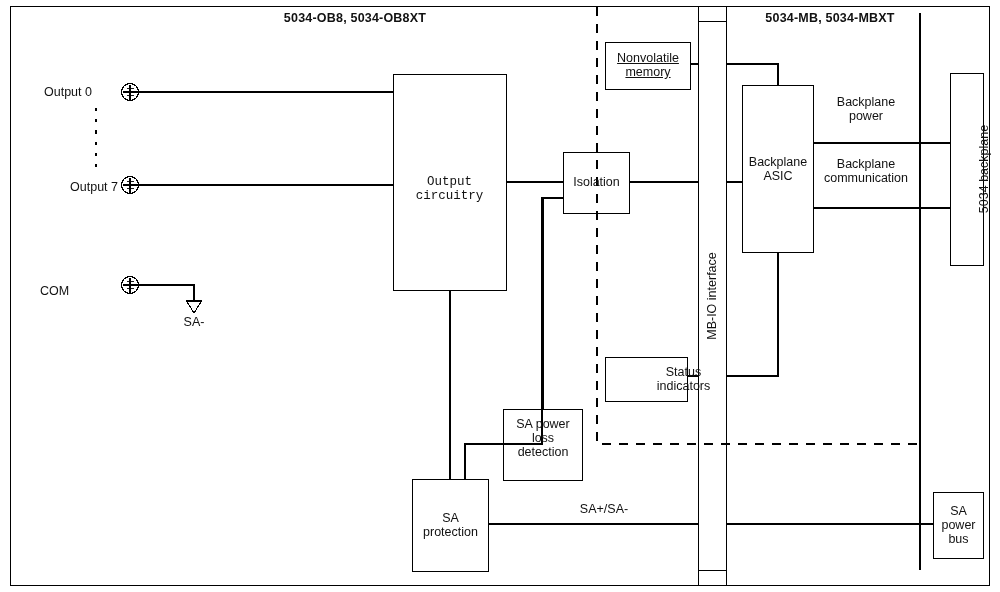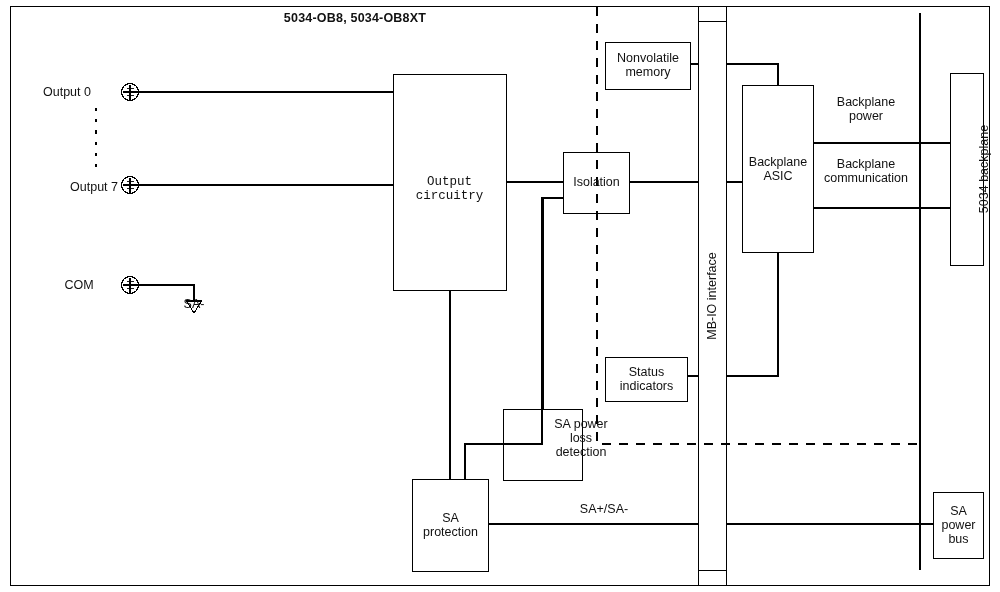--- a/index.html
+++ b/index.html
@@ -101,40 +101,41 @@
       <path d="M920 570 L990 570" stroke="none"></path>
 
       <path d="M920 13 L920 7" stroke="none"></path>
 
       <path d="M597 7 L597 444 L920 444" stroke-dasharray="9 8" stroke-width="1.1"></path>
     </g>
   </svg>
 
   <div class="lbl title" style="left:260px;top:11px;width:190px;">5034-OB8, 5034-OB8XT</div>
 
+  <div class="lbl title" style="left:740px;top:11px;width:180px;">5034-MB, 5034-MBXT</div>
 
-  <div class="lbl" style="left:28px;top:85px;width:78px;text-align:center;">Output 0</div>
+  <div class="lbl" style="left:44px;top:85px;width:78px;text-align:left;">Output 0</div>
 
   <div class="lbl" style="left:40px;top:180px;width:78px;text-align:right;">Output 7</div>
 
-  <div class="lbl" style="left:40px;top:278px;width:78px;text-align:center;">COM</div>
+  <div class="lbl" style="left:40px;top:284px;width:78px;text-align:left;">COM</div>
 
-  <div class="lbl" style="left:169px;top:297px;width:50px;">SA-</div>
+  <div class="lbl" style="left:169px;top:315px;width:50px;">SA-</div>
 
   <div class="lbl" style="left:393px;top:175px;width:113px;font-family:Liberation Mono, monospace;">Output circuitry</div>
 
   <div class="lbl" style="left:563px;top:175px;width:67px;">Isolation</div>
 
-  <div class="lbl" style="left:605px;top:51px;width:86px;">Nonvolatile
+  <div class="lbl" style="left:605px;top:51px;width:86px;text-decoration:underline;">Nonvolatile
 memory</div>
 
-  <div class="lbl" style="left:605px;top:365px;width:83px;">Status
+  <div class="lbl" style="left:605px;top:365px;width:83px;padding-left:37px;">Status
 indicators</div>
 
-  <div class="lbl" style="left:503px;top:417px;width:80px;padding-left:38px;">SA power
+  <div class="lbl" style="left:503px;top:417px;width:80px;">SA power
 loss
 detection</div>
 
   <div class="lbl" style="left:412px;top:511px;width:77px;">SA
 protection</div>
 
   <div class="lbl vert" style="left:632px;top:289px;width:160px;transform:rotate(-90deg);">MB-IO interface</div>
 
   <div class="lbl" style="left:742px;top:155px;width:72px;">Backplane
 ASIC</div>

